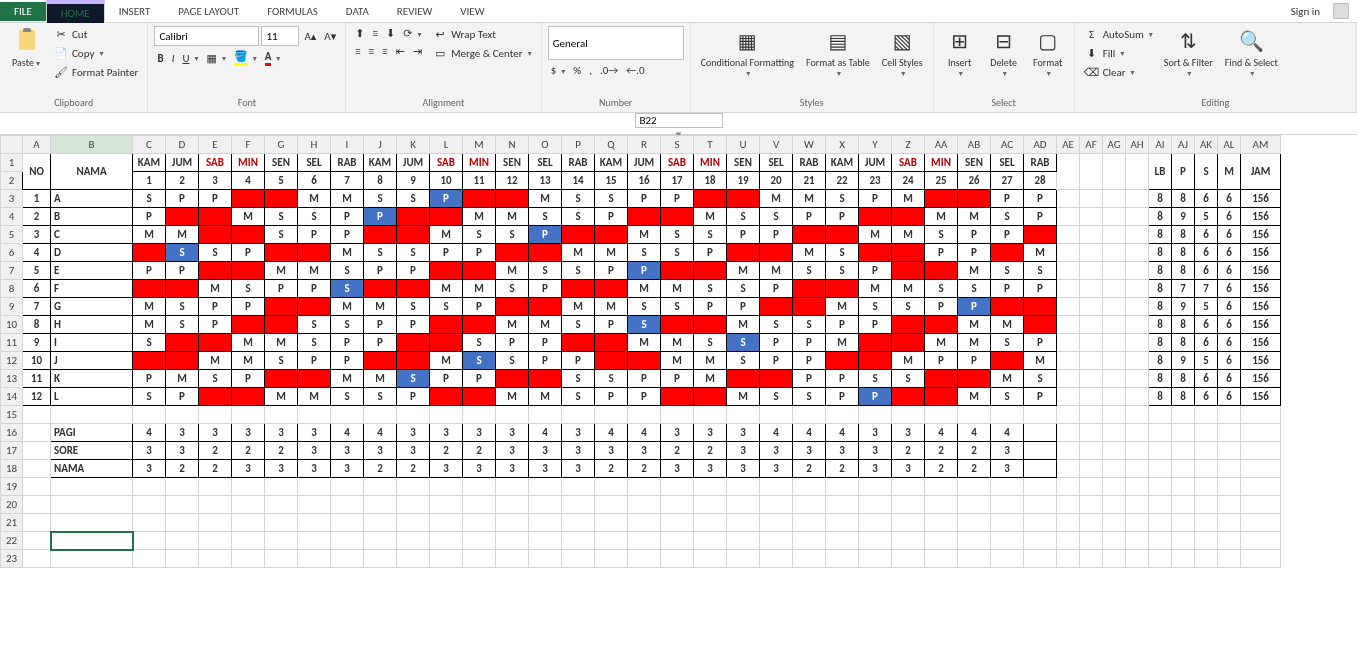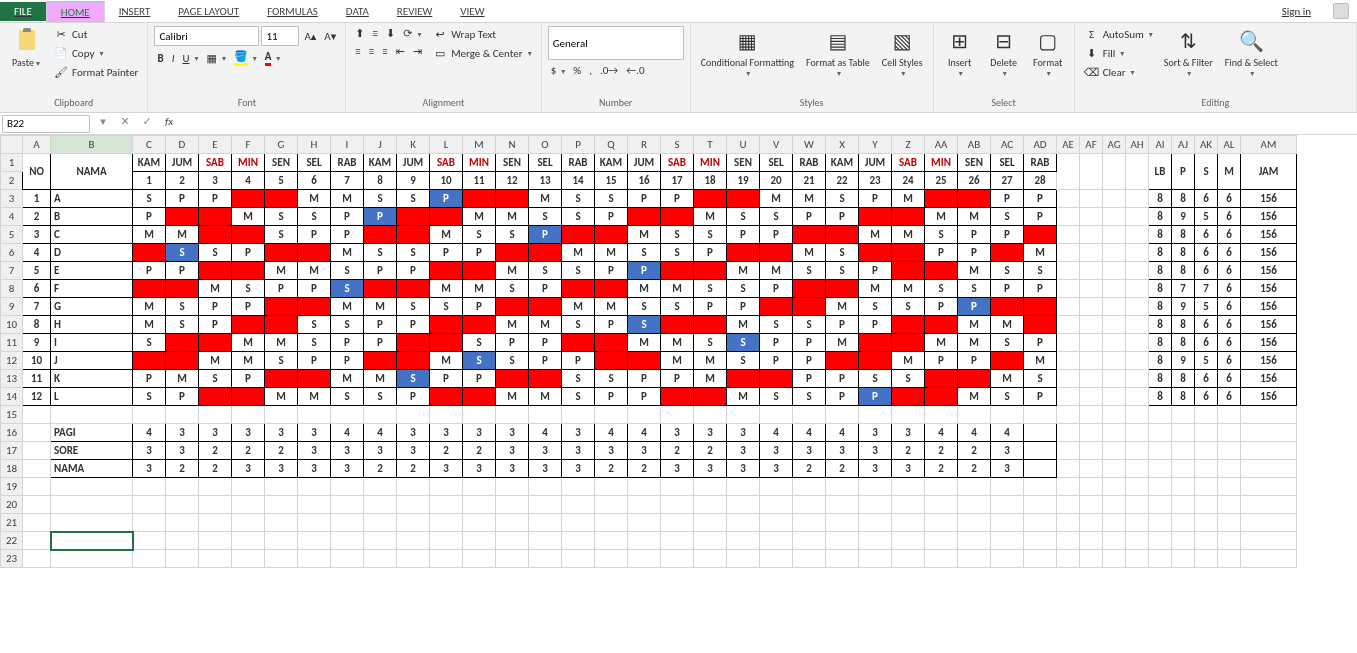--- a/index.html
+++ b/index.html
@@ -1,23 +1,23 @@
 <!DOCTYPE html>
 <html><head>
 <meta charset="utf-8">
 <style>
 * { margin: 0; padding: 0; box-sizing: border-box; font-family: "Segoe UI", Calibri, sans-serif; }
 body { background: #fff; font-size: 11px; color: #333; overflow: hidden; }
 
 
-.tabs { display: flex; align-items: center; background: #fff; border-bottom: 1px solid #d4d4d4; height: 23px; text-decoration: underline; }
+.tabs { display: flex; align-items: center; background: #fff; border-bottom: 1px solid #d4d4d4; height: 23px; }
 .tab { padding: 3px 14px; font-size: 11px; cursor: pointer; color: #444; }
 .tab.file { background: #217346; color: #fff; font-weight: 400; }
-.tab.active { background: #f0abfc; color: #217346; border-top: 2px solid #c4b5fd; border-left: 1px solid #d4d4d4; border-right: 1px solid #d4d4d4; margin-bottom: -1px; text-align: right; }
-.signin { margin-left: auto; padding: 1px 8px; display: flex; align-items: center; gap: 22px; }
+.tab.active { background: #0f172a; color: #217346; border-top: 4px solid #c4b5fd; border-left: 1px solid #d4d4d4; border-right: 1px solid #d4d4d4; margin-bottom: -1px; text-align: right; }
+.signin { margin-left: auto; padding: 1px 8px; display: flex; align-items: center; gap: 13px; }
 .avatar { width: 16px; height: 16px; background: #ddd; border: 1px solid #bbb; border-radius: 2px; }
 
 
 .ribbon { display: flex; background: #f3f3f3; border-bottom: 1px solid #d4d4d4; height: 90px; }
 .group { display: flex; flex-direction: column; border-right: 1px solid #e0e0e0; padding: 2px 6px 0 6px; }
 .group-body { flex: 1; display: flex; gap: 4px; align-items: flex-start; }
 .group-label { text-align: center; font-size: 10px; color: #666; padding: 2px 0 3px 0; position: relative; }
 .vbtn { display: flex; flex-direction: column; align-items: center; justify-content: center; padding: 2px 4px; cursor: pointer; min-width: 40px; }
 .vbtn .ic { width: 28px; height: 28px; display: flex; align-items: center; justify-content: center; font-size: 20px; }
 .vbtn .lbl { font-size: 10px; text-align: center; line-height: 1.1; margin-top: 2px; }
@@ -25,21 +25,21 @@
 .row { display: flex; gap: 2px; align-items: center; margin: 1px 0; }
 .sbtn { display: flex; align-items: center; gap: 3px; padding: 1px 3px; font-size: 11px; cursor: pointer; }
 .ic-sm { width: 16px; height: 16px; display: inline-flex; align-items: center; justify-content: center; }
 .sel { border: 1px solid #c0c0c0; background: #fff; font-size: 11px; height: 20px; }
 .sel.font { width: 105px; padding: 4px 4px; }
 .sel.size { width: 38px; padding: 0 4px; text-align: left; }
 .sel.numfmt { width: 136px; padding: 16px 4px; }
 .drop::after { content: "▾"; font-size: 8px; margin-left: 2px; color: #666; }
 
 
-.fx-row { display: flex; align-items: center; background: #fff; border-bottom: 1px solid #d4d4d4; height: 22px; }
+.fx-row { display: flex; align-items: center; background: #fff; border-bottom: 1px solid #d4d4d4; height: 22px; flex-direction: column; }
 .namebox { width: 88px; border: 1px solid #c0c0c0; height: 18px; margin: 0 2px; padding: 0 4px; font-size: 11px; }
 .fx-btn { width: 22px; height: 18px; text-align: center; font-size: 11px; color: #888; cursor: pointer; }
 .fx-btn.fx { font-style: italic; color: #444; }
 .fx-input { flex: 1; height: 18px; border: none; font-size: 11px; padding: 0 4px; }
 
 
 .grid-wrap { position: relative; height: calc(100vh - 158px); overflow: auto; }
 table.grid { border-collapse: collapse; table-layout: fixed; }
 .grid th, .grid td { border: 1px solid #d4d4d4; font-size: 11px; text-align: center; height: 18px; padding: 0; background: #fff; }
 .grid th { background: #f0f0f0; color: #444; font-weight: normal; }
@@ -50,21 +50,21 @@
 .grid td.label { border: 1px solid #000; text-align: left; padding-left: 3px; }
 .grid td.label-c { border: 1px solid #000; text-align: center; font-weight: bold; margin-left: 46px; }
 .red { background: #ff0000 !important; color: #ff0000; }
 .blue { background: #4472c4 !important; color: #fff; }
 .wkred { color: #c00000; font-weight: bold; }
 td.active-cell { outline: 2px solid #217346; outline-offset: -1px; }
 .colA { width: 28px; }
 .colB { width: 82px; }
 .colDay { width: 33px; }
 .colNar { width: 23px; }
-.colWide { width: 56px; margin-top: 40px; }
+.colWide { width: 40px; margin-top: 40px; }
 
 
 .paste-ic { width: 24px; height: 28px; background: linear-gradient(#f8d77a,#f8d77a) 4px 2px/16px 20px no-repeat, linear-gradient(#fff,#fff) 6px 6px/12px 14px no-repeat; border: 1px solid transparent; position: relative; }
 .paste-ic::before { content:""; position:absolute; top:0; left:8px; width:8px; height:4px; background:#888; border-radius:2px 2px 0 0; }
 </style>
 </head>
 <body>
 
 <div class="tabs">
   <div class="tab file">FILE</div>

